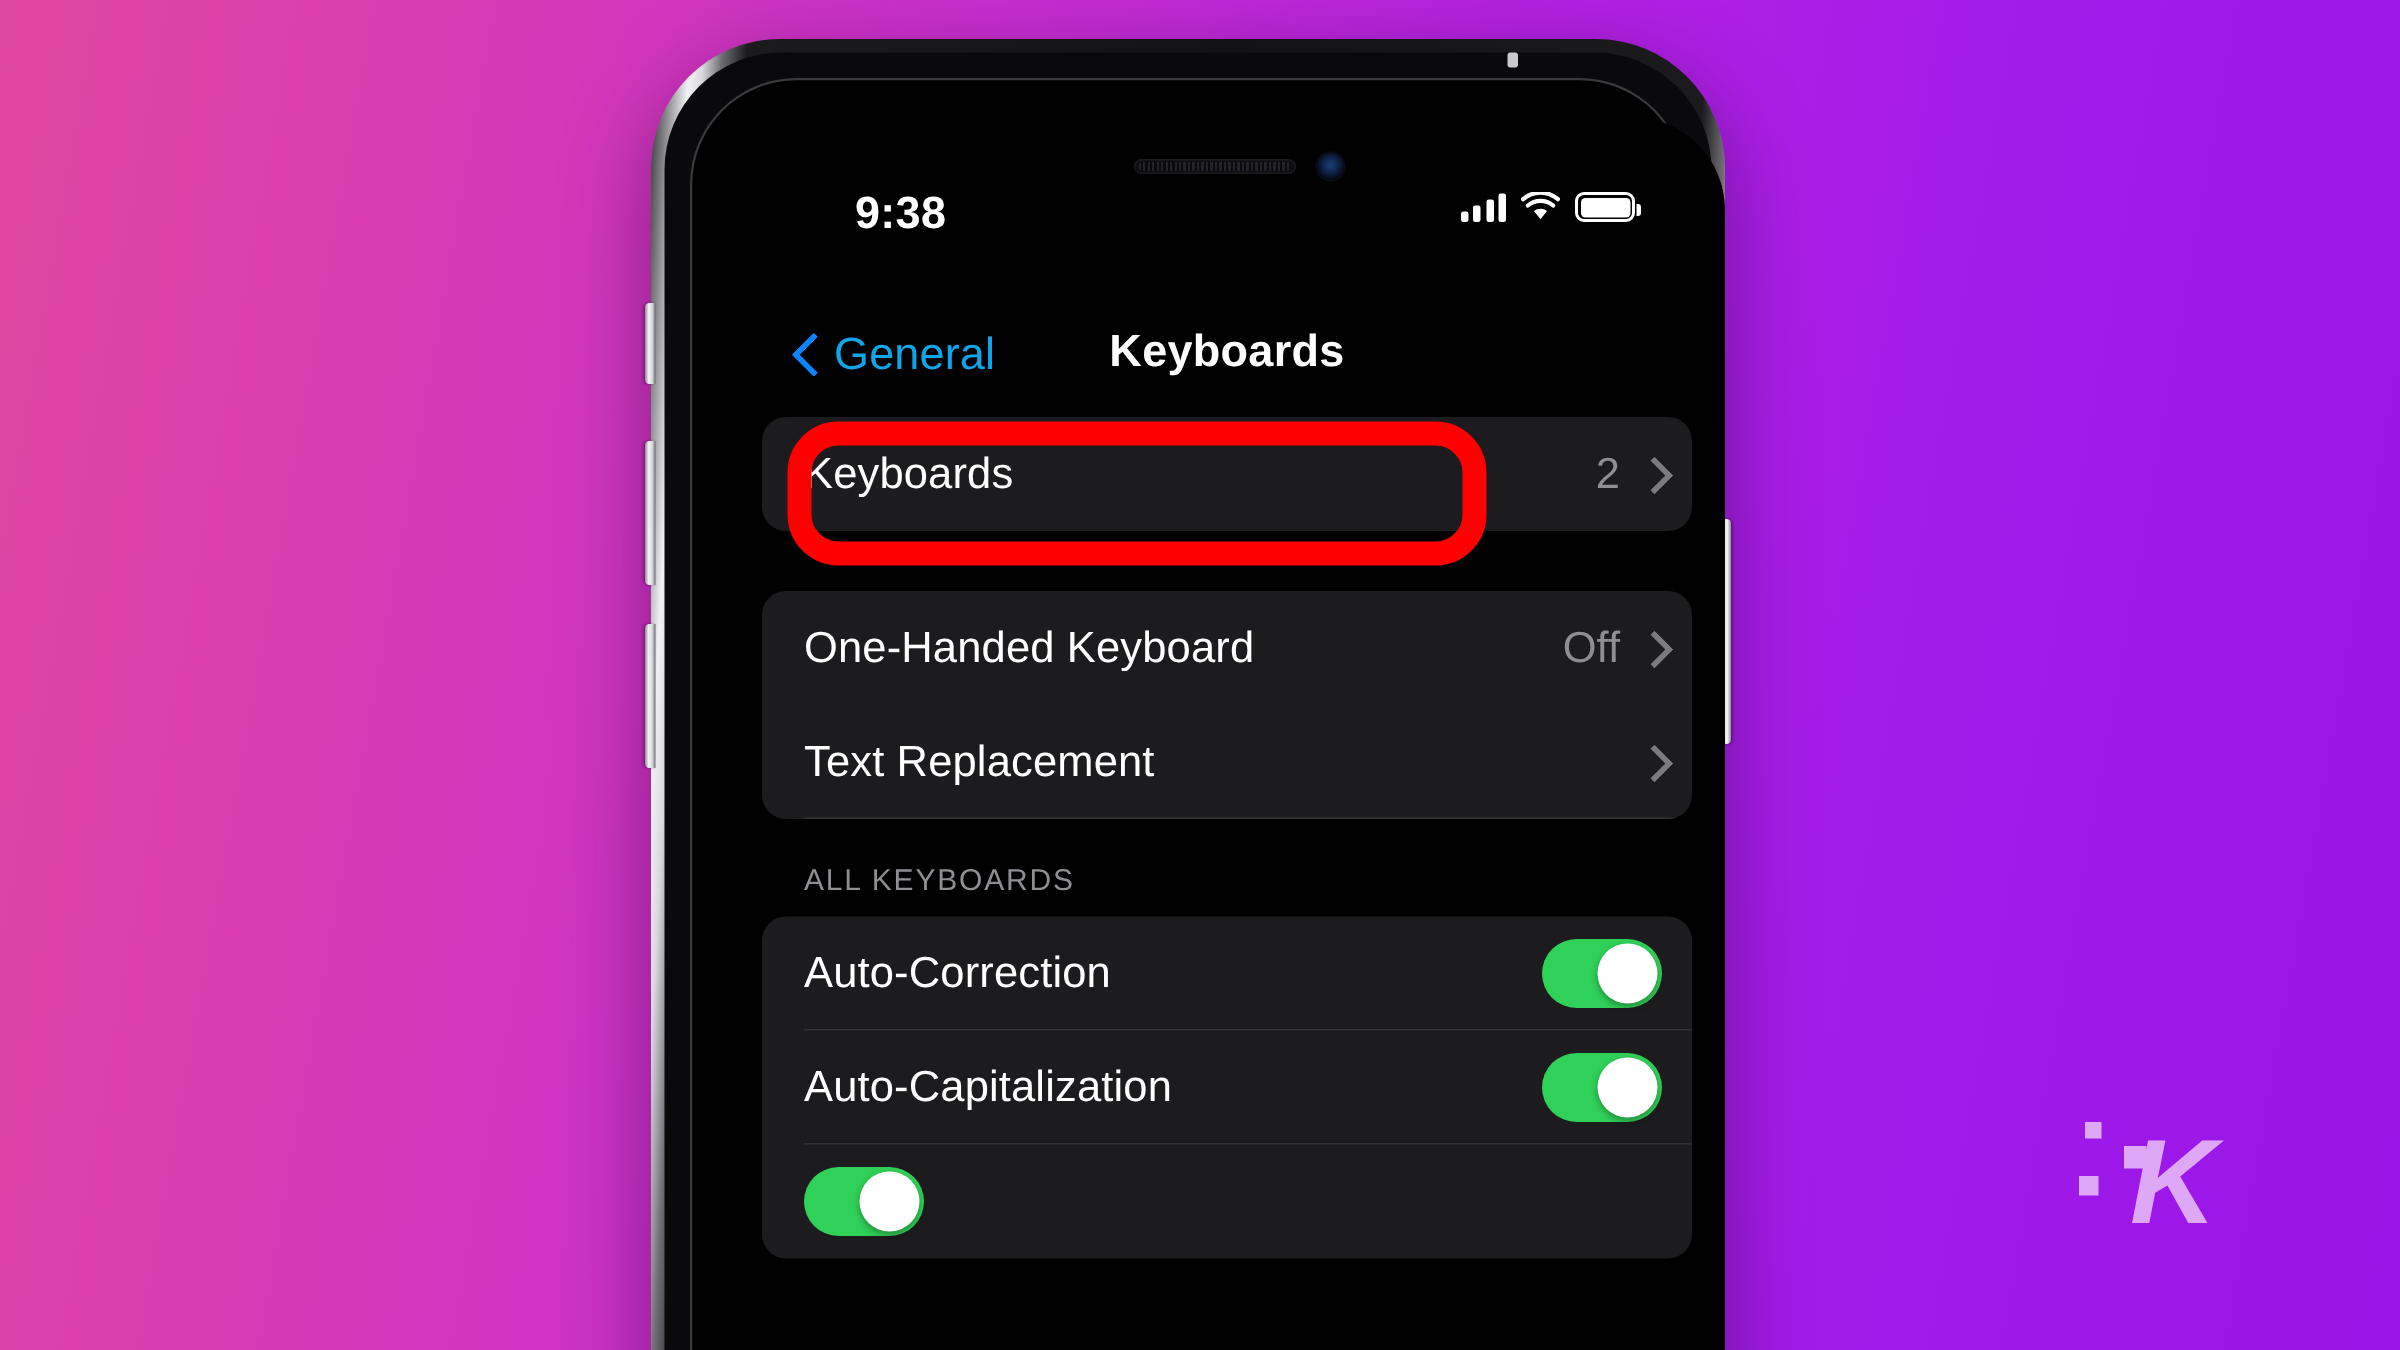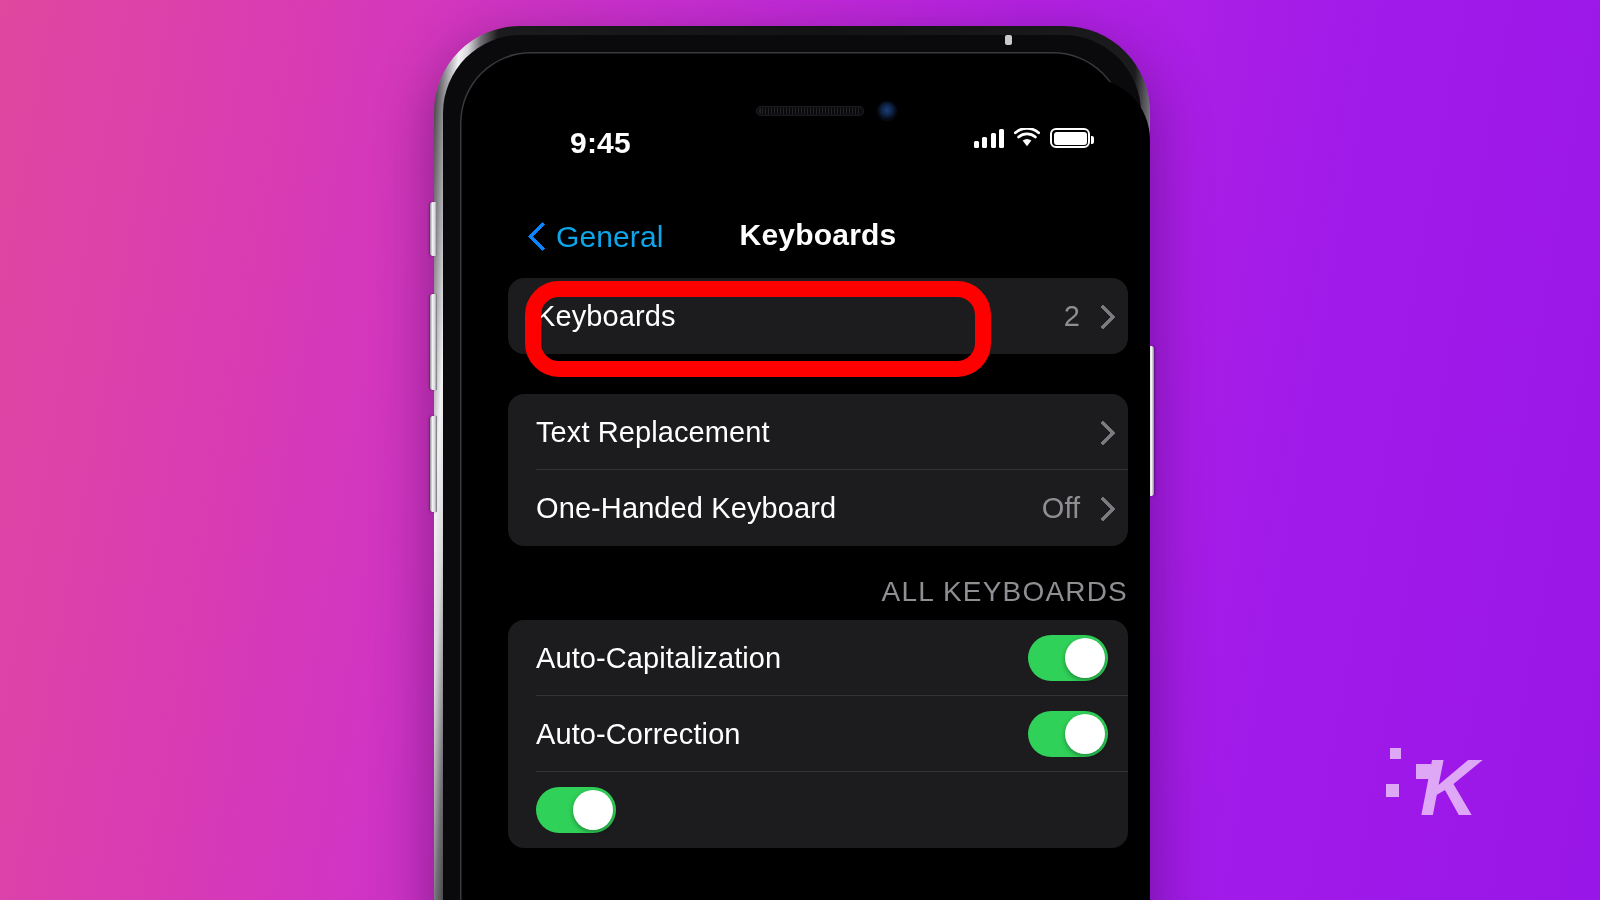--- a/index.html
+++ b/index.html
@@ -183,22 +183,22 @@
     content:""; position:absolute; left:0; top:4px;
     width:14px; height:14px;
     border-right:4px solid #7c7c80; border-top:4px solid #7c7c80;
     transform:rotate(45deg); border-radius:1px;
   }
   .sep {
     position:absolute; left:28px; right:0; bottom:0; height:1px;
     background:#333336;
   }
   .section-head {
-    font-size:28px; color:#8e8e93; letter-spacing:1.2px;
-    padding:30px 0 12px 28px; text-transform:uppercase;text-align:right;
+    font-size:20px; color:#8e8e93; letter-spacing:1.2px;
+    padding:30px 0 12px 28px; text-transform:uppercase;
   }
   .gap { height:40px; }
 
   
   .toggle {
     width:80px; height:46px; border-radius:23px;
     background:#30d158; position:relative; flex:none;
     cursor:pointer;
   }
   .toggle .knob {
@@ -260,21 +260,21 @@
         <div id="screen">
 
           <div id="notch">
             <div id="speaker">
               <div class="mesh"></div>
             </div>
             <div id="frontcam"></div>
           </div>
 
           <div id="statusbar">
-            <div id="status-time">9:45</div>
+            <div id="status-time">9:38</div>
             <div id="status-right">
               <span class="sig">
                 <i></i>
                   <i></i>
                   <i></i>
                   <i></i>
               </span>
               <span class="wifi">
                 <svg width="26" height="20" viewBox="0 0 26 20">
                   <path d="M13 18.2 L8.6 12.6 a7.2 7.2 0 0 1 8.8 0 Z" fill="#fff"></path>
@@ -303,44 +303,44 @@
                 <span class="row-label">Keyboards</span>
                 <span class="row-value">2</span>
                 <span class="chev"></span>
               </div>
             </div>
 
             <div class="gap"></div>
 
             <div class="card">
               <div class="row">
+                <span class="row-label">One-Handed Keyboard</span>
+                <span class="row-value">Off</span>
+                <span class="chev"></span>
+              </div>
+              <div class="row">
                 <span class="row-label">Text Replacement</span>
                 <span class="row-value"></span>
                 <span class="chev"></span>
                 <span class="sep"></span>
               </div>
-              <div class="row">
-                <span class="row-label">One-Handed Keyboard</span>
-                <span class="row-value">Off</span>
-                <span class="chev"></span>
-              </div>
             </div>
 
             <div class="section-head">ALL KEYBOARDS</div>
 
             <div class="card">
               <div class="row">
-                <span class="row-label">Auto-Capitalization</span>
+                <span class="row-label">Auto-Correction</span>
                 <span class="toggle">
                   <span class="knob"></span>
                 </span>
                 <span class="sep"></span>
               </div>
               <div class="row">
-                <span class="row-label">Auto-Correction</span>
+                <span class="row-label">Auto-Capitalization</span>
                 <span class="toggle">
                   <span class="knob"></span>
                 </span>
                 <span class="sep"></span>
               </div>
               <div class="row">
                 <span class="toggle">
                   <span class="knob"></span>
                 </span>
               </div>

